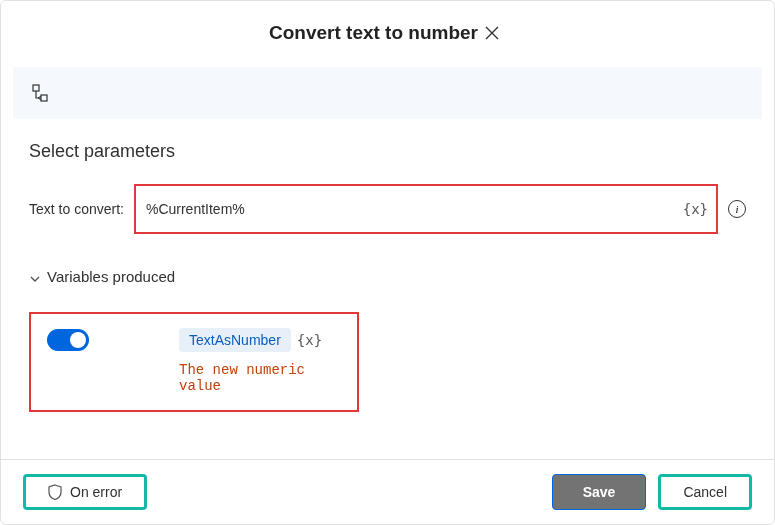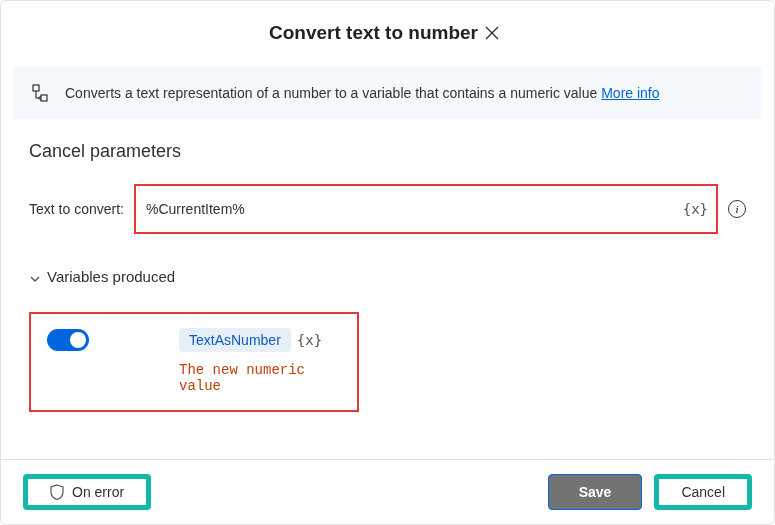--- a/index.html
+++ b/index.html
@@ -190,21 +190,21 @@
       padding: 0 22px;
       border-radius: 4px;
       font-size: 14px;
       cursor: pointer;
       display: flex;
       align-items: center;
       gap: 8px;
     }
     .btn-outline {
       background: #fff;
-      border: 5px solid #14b8a6;
+      border: 3px solid #14b8a6;
       color: #323130;
     }
     .btn-primary {
       background: #737373;
       border: 1px solid #0066e0;
       color: #fff;
       font-weight: 600;
       padding: 0 30px;
       margin-left: 36px;
     }
@@ -225,27 +225,24 @@
   </button>
 </div>
 
 <div class="info-banner">
   <svg width="20" height="20" viewBox="0 0 20 20">
     <rect x="2" y="2" width="6" height="6" fill="none" stroke="#333" stroke-width="1.2"></rect>
     <rect x="10" y="12" width="6" height="6" fill="none" stroke="#333" stroke-width="1.2"></rect>
     <path d="M5 8 L5 15 L10 15" fill="none" stroke="#333" stroke-width="1.2"></path>
     <path d="M10 13 L7 15 L10 17" fill="none" stroke="#333" stroke-width="1"></path>
   </svg>
-  <span>
-    <span>Converts a text representation of a number to a variable that contains a numeric value </span><a href="#">More info</a>
-  </span>
 </div>
 
 <div class="content">
-  <div class="section-title">Cancel parameters</div>
+  <div class="section-title">Select parameters</div>
 
   <div class="param-row">
     <div class="param-label">Text to convert:</div>
     <div class="input-wrap">
       <input class="input-field" value="%CurrentItem%" style="">
       <span class="var-icon-in-input">{x}</span>
     </div>
     <div class="info-icon">i</div>
   </div>
 

